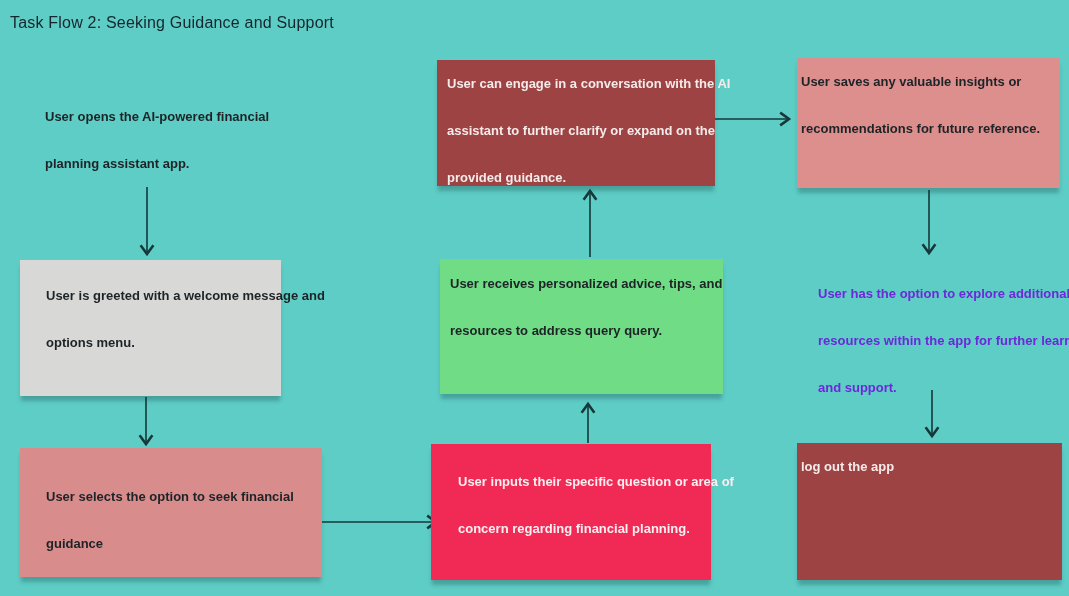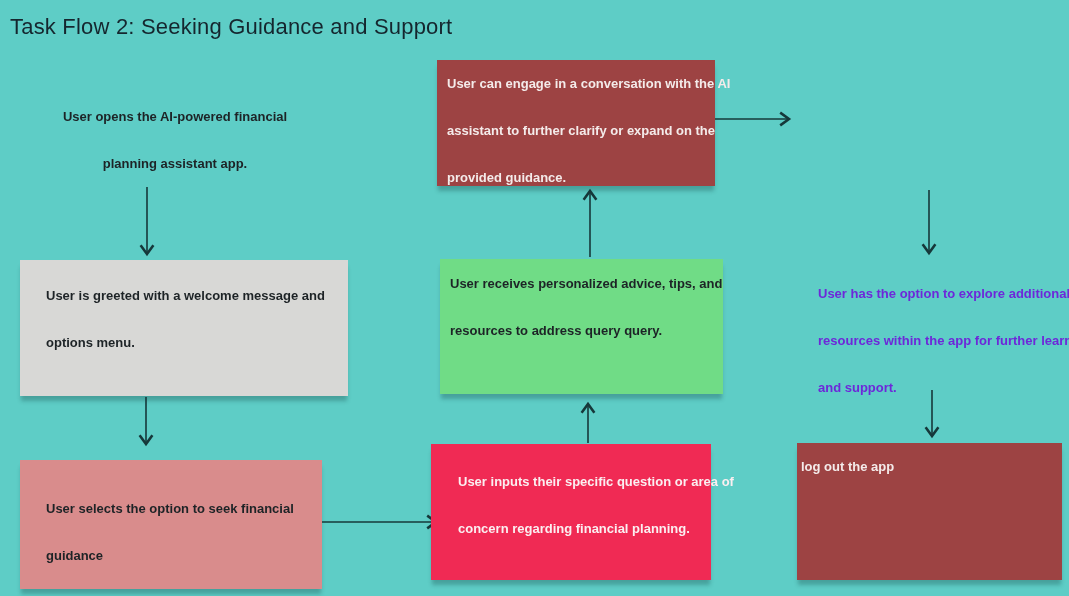--- a/index.html
+++ b/index.html
@@ -10,21 +10,21 @@
   #canvas {
     position:relative;
     width:1069px;
     height:596px;
     background:#5ecdc6;
     overflow:hidden;
   }
   #title {
     position:absolute;
     left:10px; top:14px;
-    font-size:22px;
+    font-size:16px;
     font-weight:500;
     letter-spacing:0.2px;
     color:#15262e;
   }
   .node {
     position:absolute;
     font-size:13px;
     font-weight:bold;
     color:#1d2326;
     box-sizing:border-box;
@@ -32,23 +32,23 @@
   .node .ln {
     height:47px;
     line-height:47px;
     white-space:nowrap;
   }
   .box {
     box-shadow:0 6px 4px -1px rgba(15,60,60,0.30);
   }
   .light { color:#f4ebea; }
 
-  #node-open    { left:45px;  top:93px;  width:260px;text-align:center; }
-  #node-welcome { left:20px;  top:260px; width:328px; height:136px; background:#d8d8d6; padding:12px 0 0 26px; }
-  #node-select  { left:20px;  top:460px; width:302px; height:129px; background:#d98c8c; padding:25px 0 0 26px; }
+  #node-open    { left:45px;  top:93px;  width:260px; }
+  #node-welcome { left:20px;  top:260px; width:261px; height:136px; background:#d8d8d6; padding:12px 0 0 26px; }
+  #node-select  { left:20px;  top:448px; width:302px; height:129px; background:#d98c8c; padding:25px 0 0 26px; }
   #node-input   { left:431px; top:444px; width:280px; height:136px; background:#f02a54; padding:14px 0 0 27px; color:#fbeff1; }
   #node-receive { left:440px; top:259px; width:283px; height:135px; background:#70dc86; padding:1px 0 2px 10px; }
   #node-engage  { left:437px; top:60px;  width:278px; height:126px; background:#9d4343; padding:0 12px 0 10px; }
   #node-save    { left:797px; top:58px;  width:263px; height:130px; background:#dd8f8e; padding:0 0 0 4px; }
   #node-explore { left:818px; top:270px; width:250px; color:#6d28d9; }
   #node-logout  { left:797px; top:443px; width:265px; height:137px; background:#9d4343; padding:0 0 17px 4px; }
 
   #arrows {
     position:absolute;
     left:0; top:0;
@@ -107,20 +107,24 @@
     <div class="ln">User receives personalized advice, tips, and</div>
     <div class="ln">resources to address query query.</div>
   </div>
 
   <div class="node box light" id="node-engage">
     <div class="ln">User can engage in a conversation with the AI</div>
     <div class="ln">assistant to further clarify or expand on the</div>
     <div class="ln">provided guidance.</div>
   </div>
 
+  <div class="node box" id="node-save">
+    <div class="ln">User saves any valuable insights or</div>
+    <div class="ln">recommendations for future reference.</div>
+  </div>
 
   <div class="node" id="node-explore">
     <div class="ln">User has the option to explore additional</div>
     <div class="ln">resources within the app for further learning</div>
     <div class="ln">and support.</div>
   </div>
 
   <div class="node box light" id="node-logout">
     <div class="ln">log out the app</div>
   </div>

